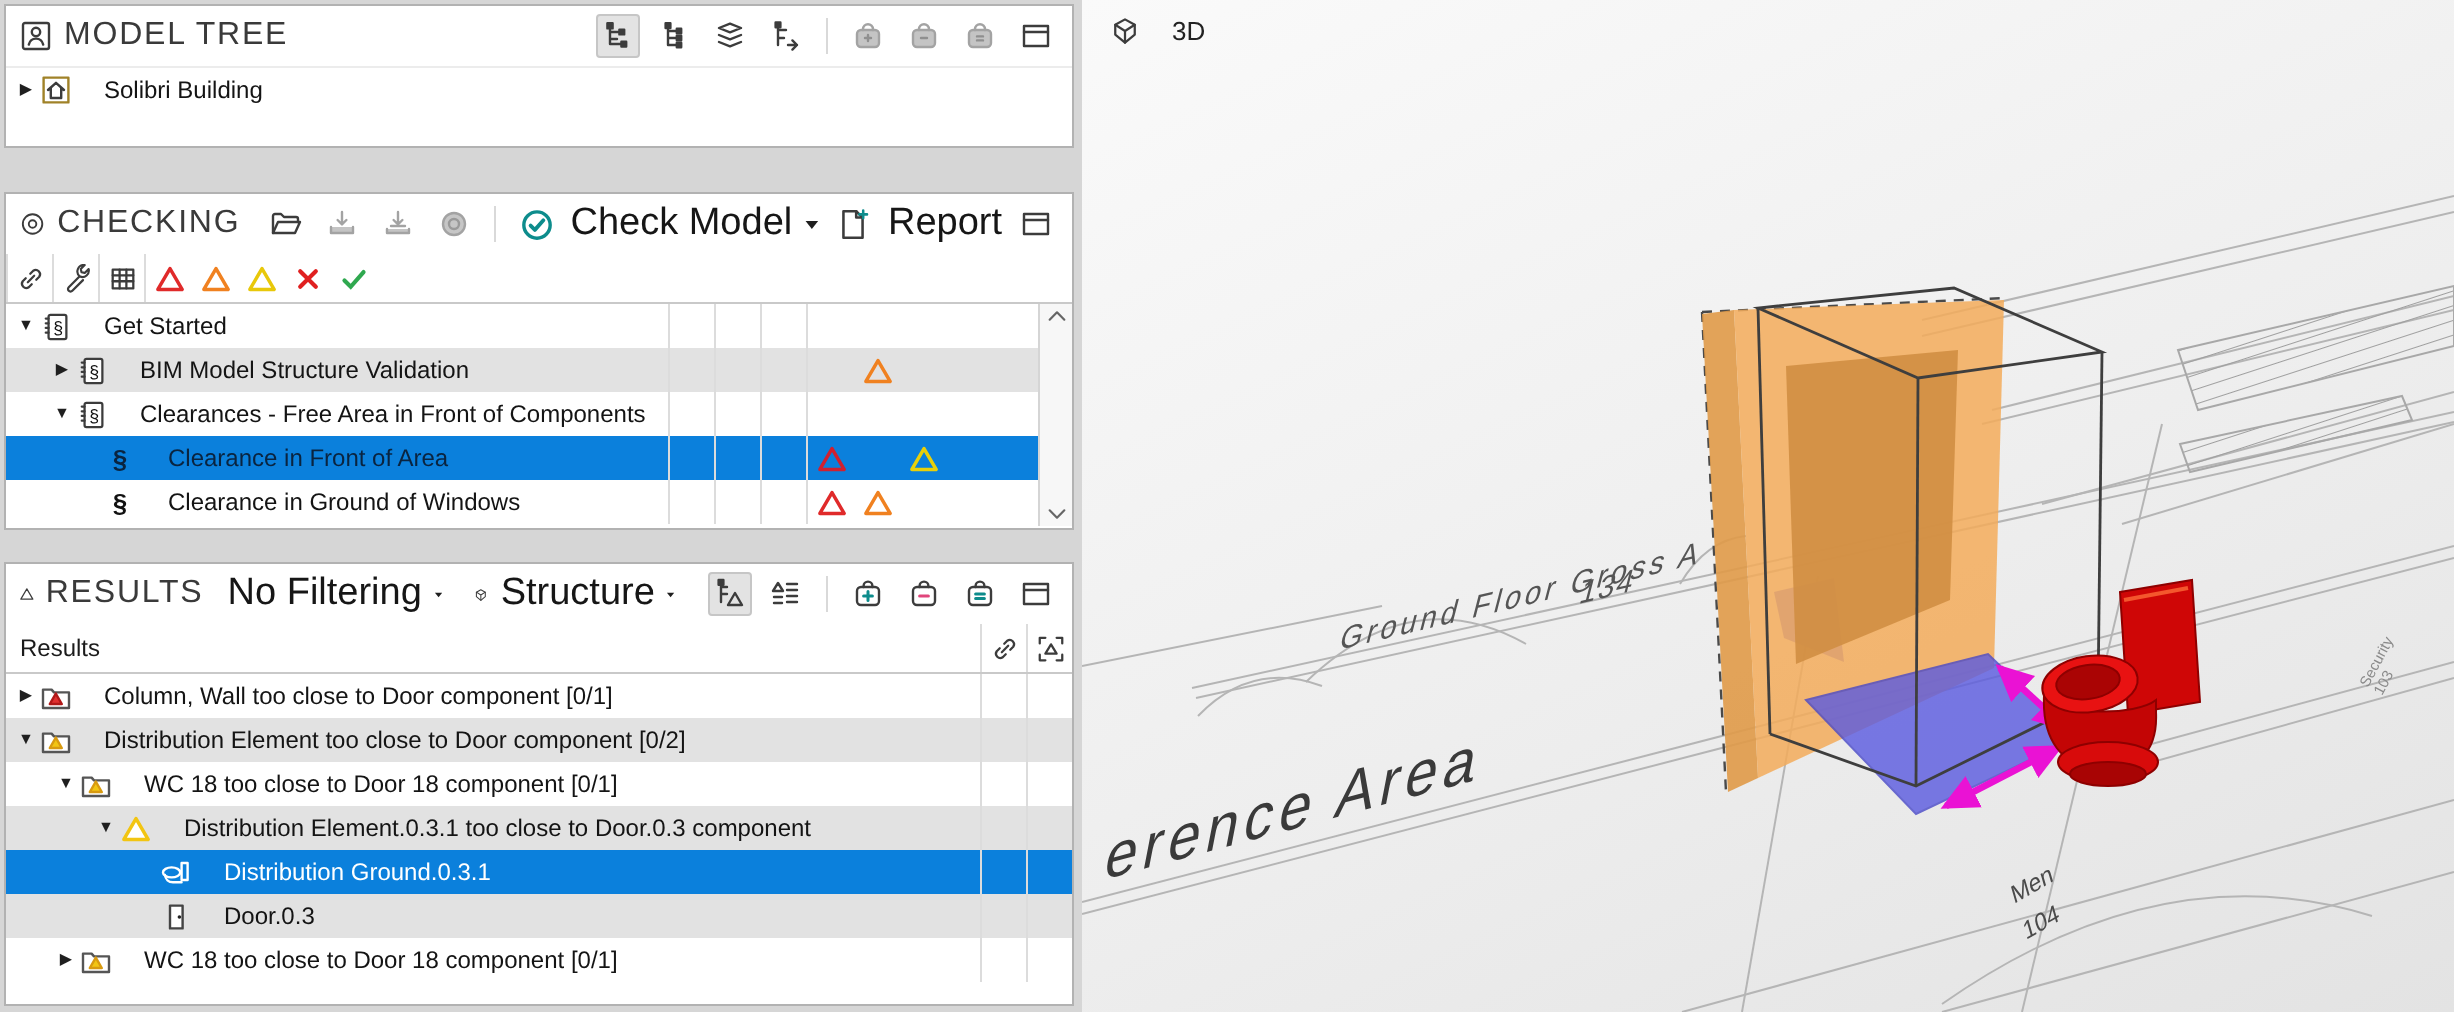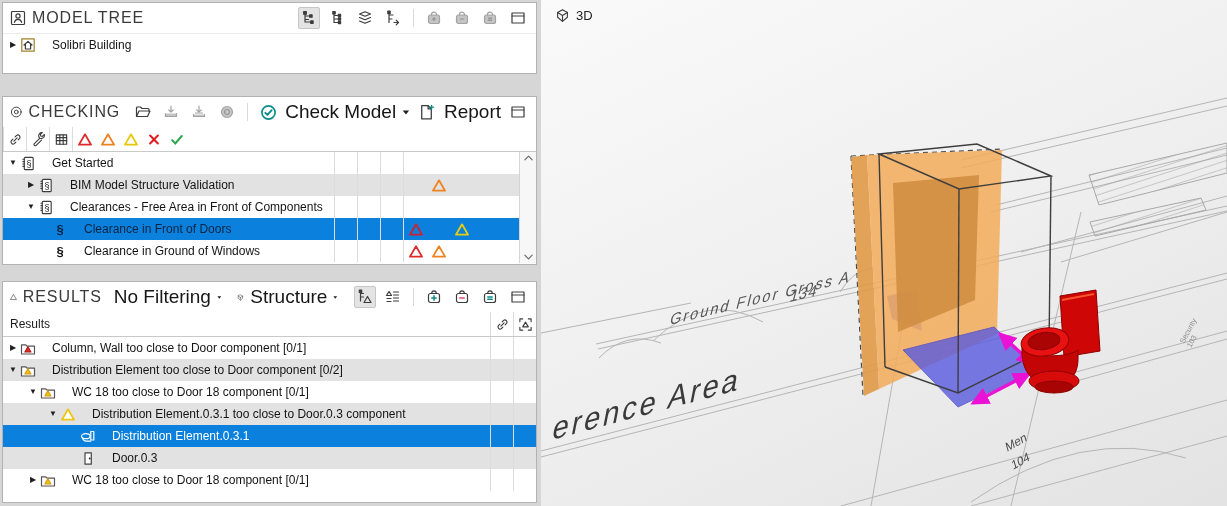--- a/index.html
+++ b/index.html
@@ -295,21 +295,21 @@
           <span class="cslot"></span>
           <span class="cslot"></span>
           <span class="cslot"></span>
       </div>
 
       <div class="trow sel darktext">
         <span class="pad" style="width:48px"></span>
         <span class="ric">
             <span class="secticon">§</span>
           </span>
-        <span class="lbl">Clearance in Front of Doors</span>
+        <span class="lbl">Clearance in Front of Area</span>
         <span class="ccell"></span>
           <span class="ccell"></span>
           <span class="ccell"></span>
         <span class="cslot first">
             <svg width="14" height="13" viewBox="0 0 16 15">
               <polygon points="8,1.5 15,13.5 1,13.5" fill="none" stroke="#d02030" stroke-width="2" stroke-linejoin="round"></polygon>
             </svg>
           </span>
         <span class="cslot"></span>
         <span class="cslot">
@@ -497,21 +497,21 @@
       <div class="trow sel lighttext">
         <span class="pad" style="width:64px"></span>
           <span class="exp"></span>
         <span class="ric">
             <svg class="ic" width="16" height="15" viewBox="0 0 16 15" style="stroke:#fff;">
           <rect x="10.8" y="2.5" width="3" height="8.5"></rect>
               <ellipse cx="5.8" cy="7.2" rx="4.3" ry="2.5"></ellipse>
               <path d="M2.5 8.5c.2 2.2 1.8 3.6 4 3.6h4.3"></path>
         </svg>
           </span>
-        <span class="lbl">Distribution Element.0.3.1</span>
+        <span class="lbl">Distribution Ground.0.3.1</span>
         <span class="ccell"></span>
           <span class="ccell"></span>
       </div>
 
       <div class="trow shaded">
         <span class="pad" style="width:64px"></span>
           <span class="exp"></span>
         <span class="ric">
             <svg class="ic" width="16" height="15" viewBox="0 0 16 15">
               <rect x="5" y="1.8" width="6.3" height="11.4" fill="#fff" stroke="#444"></rect>
@@ -533,21 +533,21 @@
             </svg>
           </span>
         <span class="lbl">WC 18 too close to Door 18 component [0/1]</span>
         <span class="ccell"></span>
           <span class="ccell"></span>
       </div>
     </div>
   </div>
 
   <div style="position:absolute;left:541px;top:0;width:686px;height:506px;background:linear-gradient(155deg,#fafafa 0%,#eeeeee 55%,#e3e3e3 100%);">
-    <div style="position:absolute;left:14px;top:8px;display:flex;align-items:center;gap:6px;z-index:2;">
+    <div style="position:absolute;left:14px;top:8px;display:flex;align-items:center;gap:16px;z-index:2;">
       <svg class="ic" width="15" height="15" viewBox="0 0 16 16">
           <path d="M8 1.8l5.2 2.9v5.2L8 14.2l-5.2-4.3V4.7z"></path>
           <path d="M2.8 4.7L8 8l5.2-3.3M8 8v6.2"></path>
         </svg>
       <span style="font-size:13px;color:#222;">3D</span>
     </div>
 
     <svg width="686" height="506" viewBox="0 0 686 506" style="position:absolute;left:0;top:0;">
       <defs>
         <pattern id="hatch" width="7" height="7" patternUnits="userSpaceOnUse" patternTransform="rotate(72)">

